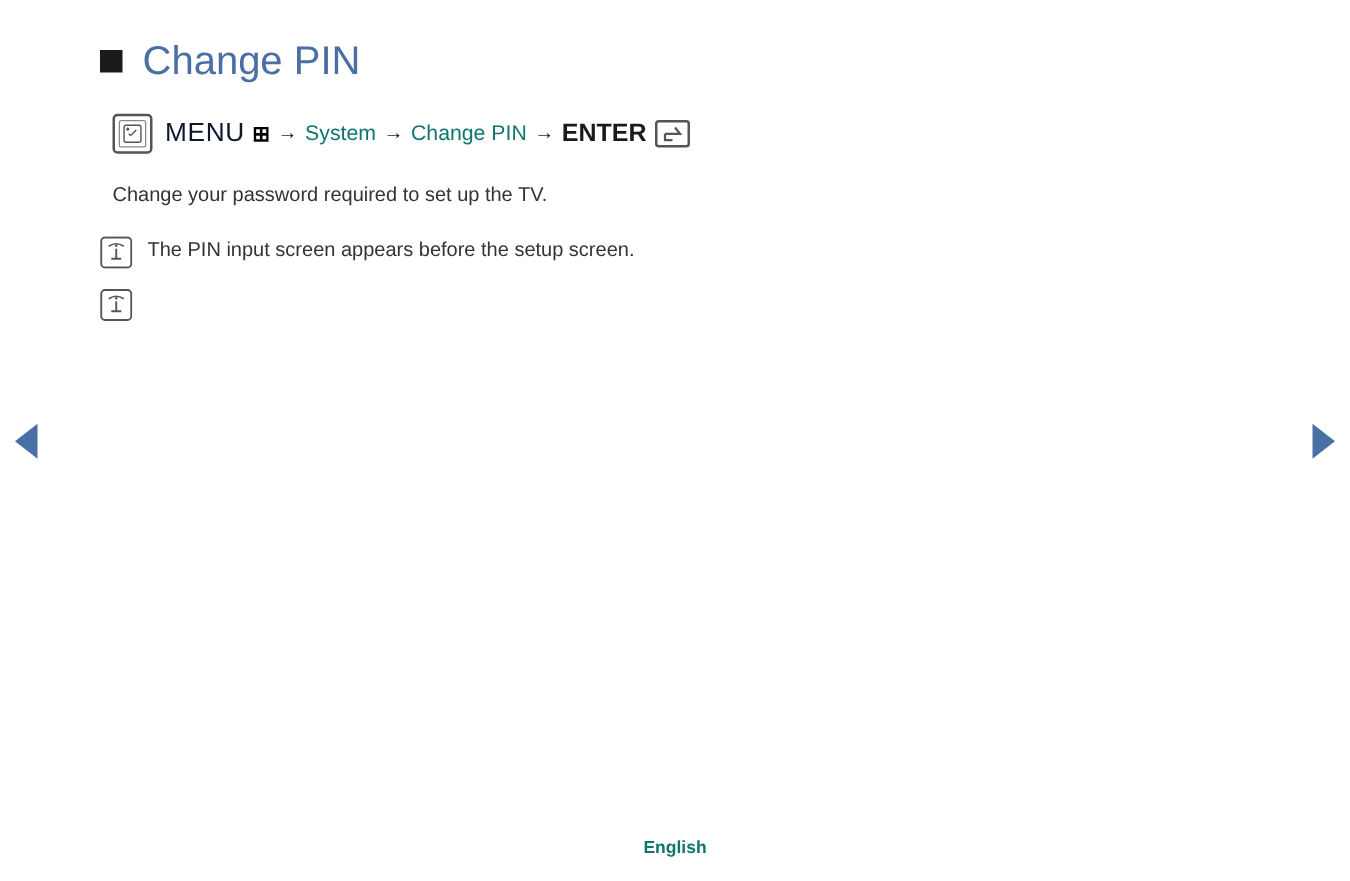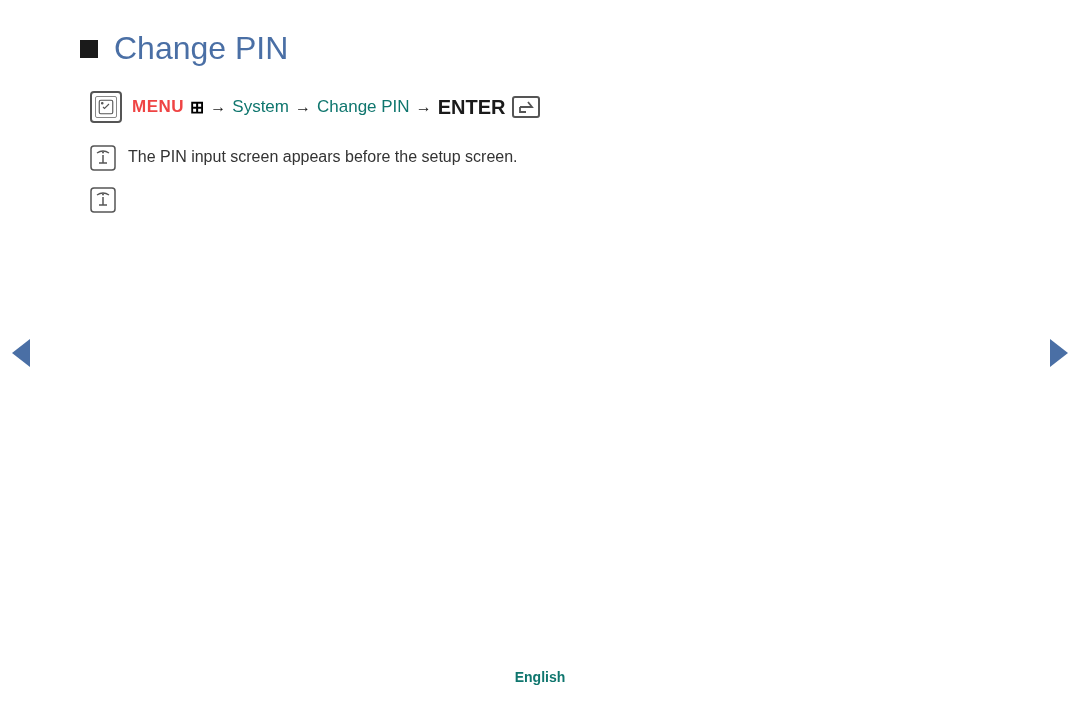--- a/index.html
+++ b/index.html
@@ -69,23 +69,23 @@
       position: absolute;
       top: 3px;
       left: 3px;
       right: 3px;
       bottom: 3px;
       border: 1px solid #888;
       border-radius: 2px;
     }
 
     .menu-label {
-      font-weight: 700;
-      color: #ef4444;
-      font-size: 17px;
+      font-weight: 400;
+      color: #0f172a;
+      font-size: 21px;
       letter-spacing: 0.5px;
     }
 
     .arrow {
       color: #1a1a1a;
       font-size: 16px;
       font-weight: 400;
     }
 
     .nav-link {
@@ -119,21 +119,21 @@
       margin-left: 10px;
       margin-bottom: 20px;
       font-size: 16px;
       color: #333;
       line-height: 1.5;
     }
 
     .note-row {
       display: flex;
       align-items: flex-start;
-      margin-left: 10px;
+      margin-left: 0;
       margin-bottom: 16px;
       gap: 12px;
     }
 
     .note-icon {
       width: 26px;
       height: 26px;
       flex-shrink: 0;
       margin-top: 0px;
     }
@@ -213,20 +213,21 @@
     <span class="arrow">→</span>
     <span class="enter-label">ENTER</span>
     <span class="enter-icon">
       <svg viewBox="0 0 16 14" fill="none" stroke="#555" stroke-width="1.8">
         <polyline points="10,2 14,7 2,7"></polyline>
         <polyline points="2,7 2,12 8,12"></polyline>
       </svg>
     </span>
   </div>
 
+  <p class="description">Change your password required to set up the TV.</p>
 
   <div class="note-row">
     <div class="note-icon">
       <svg viewBox="0 0 26 26" fill="none" xmlns="http://www.w3.org/2000/svg">
         <rect x="1" y="1" width="24" height="24" rx="3" stroke="#555" stroke-width="1.5"></rect>
         <path d="M7 8 Q13 4 19 8" stroke="#555" stroke-width="1.3" fill="none"></path>
         <line x1="13" y1="10" x2="13" y2="18" stroke="#555" stroke-width="1.5"></line>
         <line x1="9" y1="18" x2="17" y2="18" stroke="#555" stroke-width="1.5"></line>
         <circle cx="13" cy="7.5" r="1" fill="#555"></circle>
       </svg>

